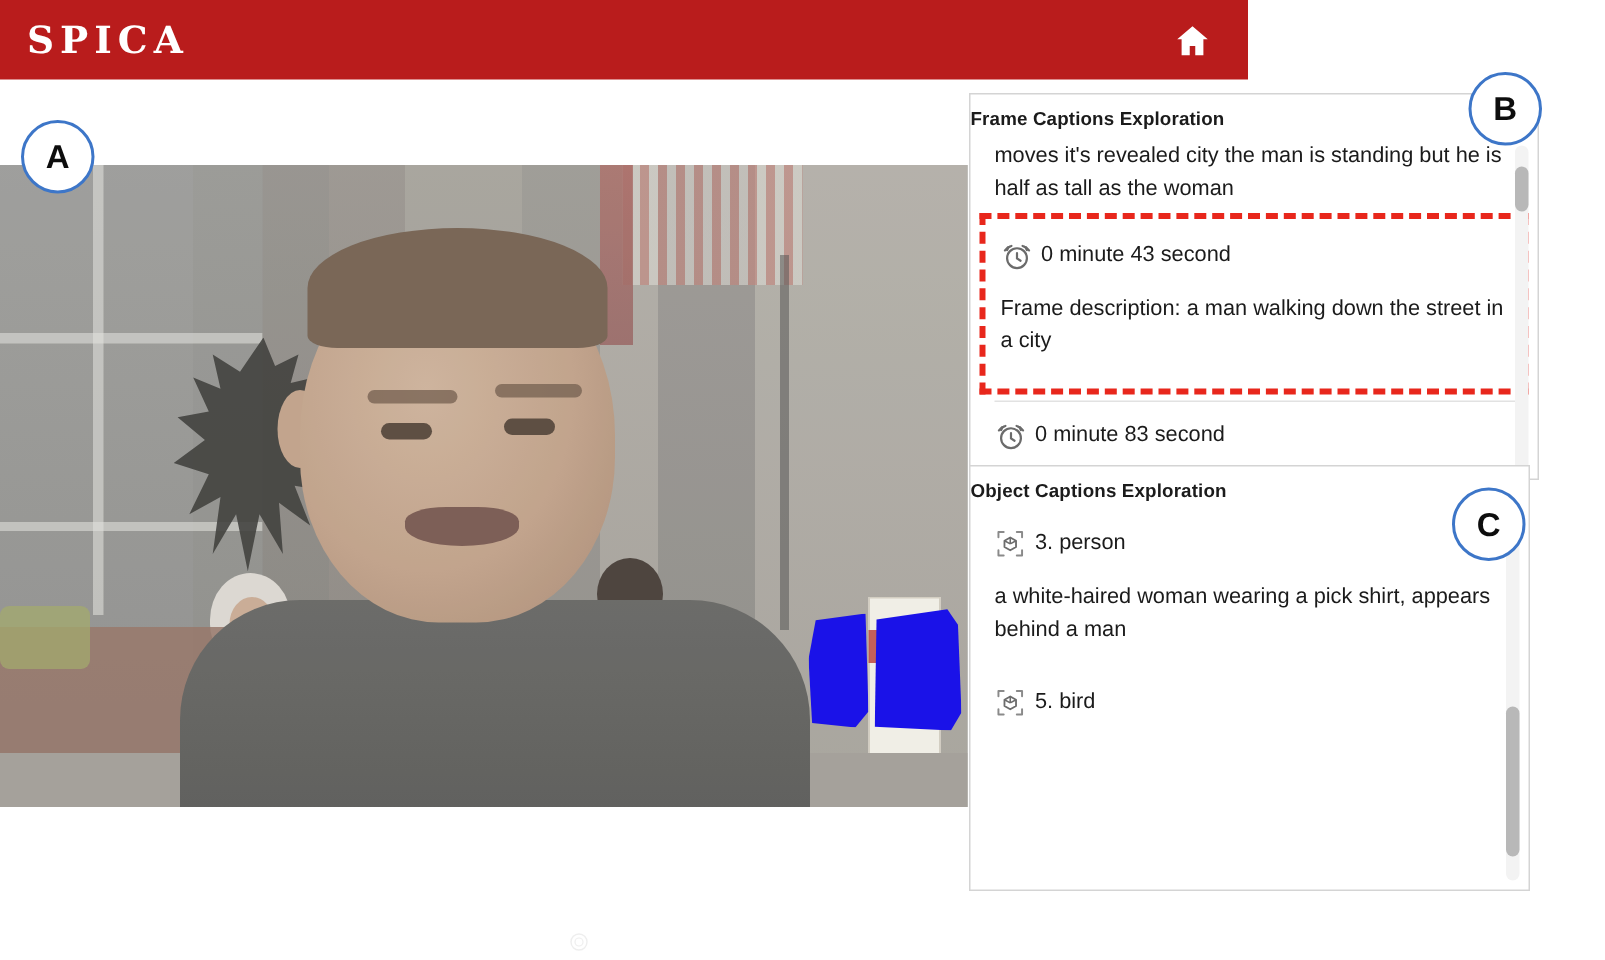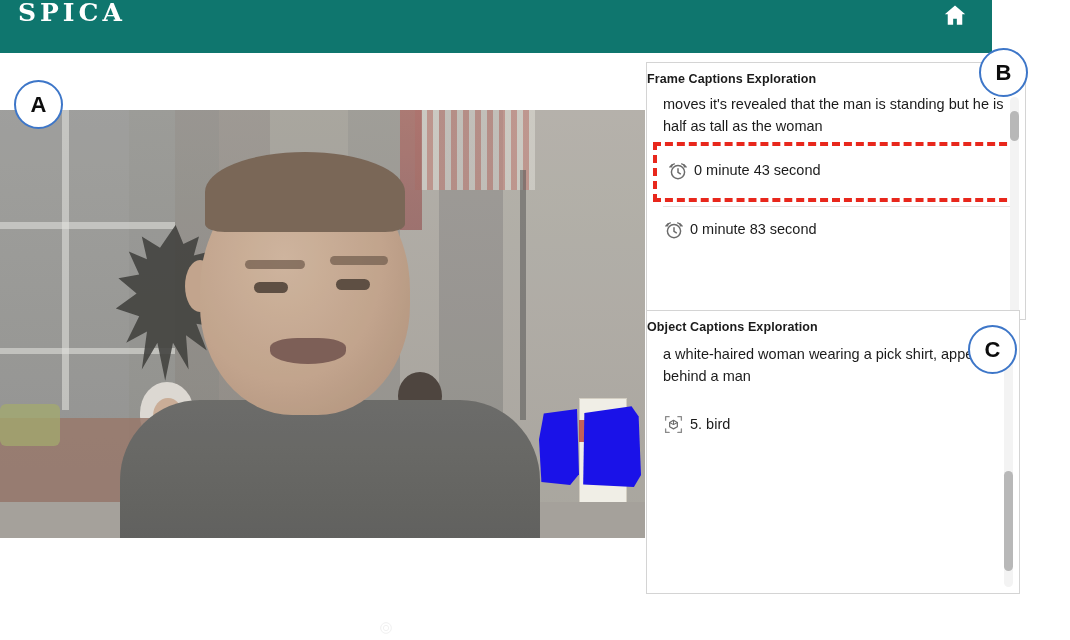--- a/index.html
+++ b/index.html
@@ -16,25 +16,25 @@
     position: relative;
     width: 1070px;
     height: 640px;
     background: #ffffff;
   }
 
   
   #header {
     position: absolute;
     left: 0; top: 0;
-    width: 992px;
+    width: 832px;
     height: 53px;
-    background: #0f766e;
+    background: #b91c1c;
     display: flex;
-    align-items: flex-start;
+    align-items: center;
     justify-content: space-between;
     padding: 0 22px 0 18px;
   }
   #brand {
     color: #ffffff;
     font-family: "DejaVu Serif", serif;
     font-weight: bold;
     font-size: 25px;
     letter-spacing: 4px;
     line-height: 1;
@@ -416,36 +416,37 @@
     <div id="object-mask">
       <div class="blob" id="mask-a"></div>
       <div class="blob" id="mask-b"></div>
     </div>
   </div>
 
   <div id="frame-panel">
     <div class="panel-title">Frame Captions Exploration</div>
 
     <div class="panel-body">
-      <div class="clipped-text">moves it's revealed that the man is standing but he is half as tall as the woman</div>
+      <div class="clipped-text">moves it's revealed city the man is standing but he is half as tall as the woman</div>
 
       <div class="hl-red">
         <div class="caption-row">
           <span class="icon">
             <svg width="22" height="22" viewBox="0 0 24 24" aria-hidden="true">
               <circle cx="12" cy="13.2" r="7.2" fill="none" stroke="#6b6b6b" stroke-width="1.6"></circle>
               <path d="M12 9.6v3.8l2.6 1.7" fill="none" stroke="#6b6b6b" stroke-width="1.6" stroke-linecap="round"></path>
               <path d="M5.6 5.2 3.2 7.6" fill="none" stroke="#6b6b6b" stroke-width="1.6" stroke-linecap="round"></path>
               <path d="M18.4 5.2 20.8 7.6" fill="none" stroke="#6b6b6b" stroke-width="1.6" stroke-linecap="round"></path>
               <path d="M4.8 7.4a4 4 0 0 1 3.2-3.1" fill="none" stroke="#6b6b6b" stroke-width="1.5" stroke-linecap="round"></path>
               <path d="M19.2 7.4a4 4 0 0 0-3.2-3.1" fill="none" stroke="#6b6b6b" stroke-width="1.5" stroke-linecap="round"></path>
             </svg>
           </span>
           <span class="label">0 minute 43 second</span>
         </div>
+        <div class="caption-text">Frame description: a man walking down the street in a city</div>
       </div>
 
       <div class="caption-row row-sep">
         <span class="icon">
           <svg width="22" height="22" viewBox="0 0 24 24" aria-hidden="true">
             <circle cx="12" cy="13.2" r="7.2" fill="none" stroke="#6b6b6b" stroke-width="1.6"></circle>
             <path d="M12 9.6v3.8l2.6 1.7" fill="none" stroke="#6b6b6b" stroke-width="1.6" stroke-linecap="round"></path>
             <path d="M5.6 5.2 3.2 7.6" fill="none" stroke="#6b6b6b" stroke-width="1.6" stroke-linecap="round"></path>
             <path d="M18.4 5.2 20.8 7.6" fill="none" stroke="#6b6b6b" stroke-width="1.6" stroke-linecap="round"></path>
             <path d="M4.8 7.4a4 4 0 0 1 3.2-3.1" fill="none" stroke="#6b6b6b" stroke-width="1.5" stroke-linecap="round"></path>
@@ -459,20 +460,30 @@
     <div class="sb-track" style="top:34px;height:218px;"></div>
     <div class="sb-thumb" style="top:48px;height:30px;"></div>
   </div>
 
   <div id="object-panel">
     <div class="panel-title">Object Captions Exploration</div>
 
     <div class="panel-body">
 
       <div>
+        <div class="caption-row">
+          <span class="icon">
+            <svg width="21" height="21" viewBox="0 0 24 24" aria-hidden="true">
+              <path d="M3 3h4M3 3v4M21 3h-4M21 3v4M3 21h4M3 21v-4M21 21h-4M21 21v-4" stroke="#8a8a8a" stroke-width="1.5" fill="none" stroke-linecap="round"></path>
+              <path d="M12 7.2 16.4 9.7v4.8L12 17l-4.4-2.5V9.7z" fill="none" stroke="#6d6d6d" stroke-width="1.4" stroke-linejoin="round"></path>
+              <path d="M12 7.2v4.9M12 12.1l4.4-2.4M12 12.1l-4.4-2.4" fill="none" stroke="#6d6d6d" stroke-width="1.2"></path>
+            </svg>
+          </span>
+          <span class="label">3. person</span>
+        </div>
         <div class="caption-text">a white-haired woman wearing a pick shirt, appears behind a man</div>
       </div>
 
 
       <div>
         <div class="caption-row">
           <span class="icon">
             <svg width="21" height="21" viewBox="0 0 24 24" aria-hidden="true">
               <path d="M3 3h4M3 3v4M21 3h-4M21 3v4M3 21h4M3 21v-4M21 21h-4M21 21v-4" stroke="#8a8a8a" stroke-width="1.5" fill="none" stroke-linecap="round"></path>
               <path d="M12 7.2 16.4 9.7v4.8L12 17l-4.4-2.5V9.7z" fill="none" stroke="#6d6d6d" stroke-width="1.4" stroke-linejoin="round"></path>

